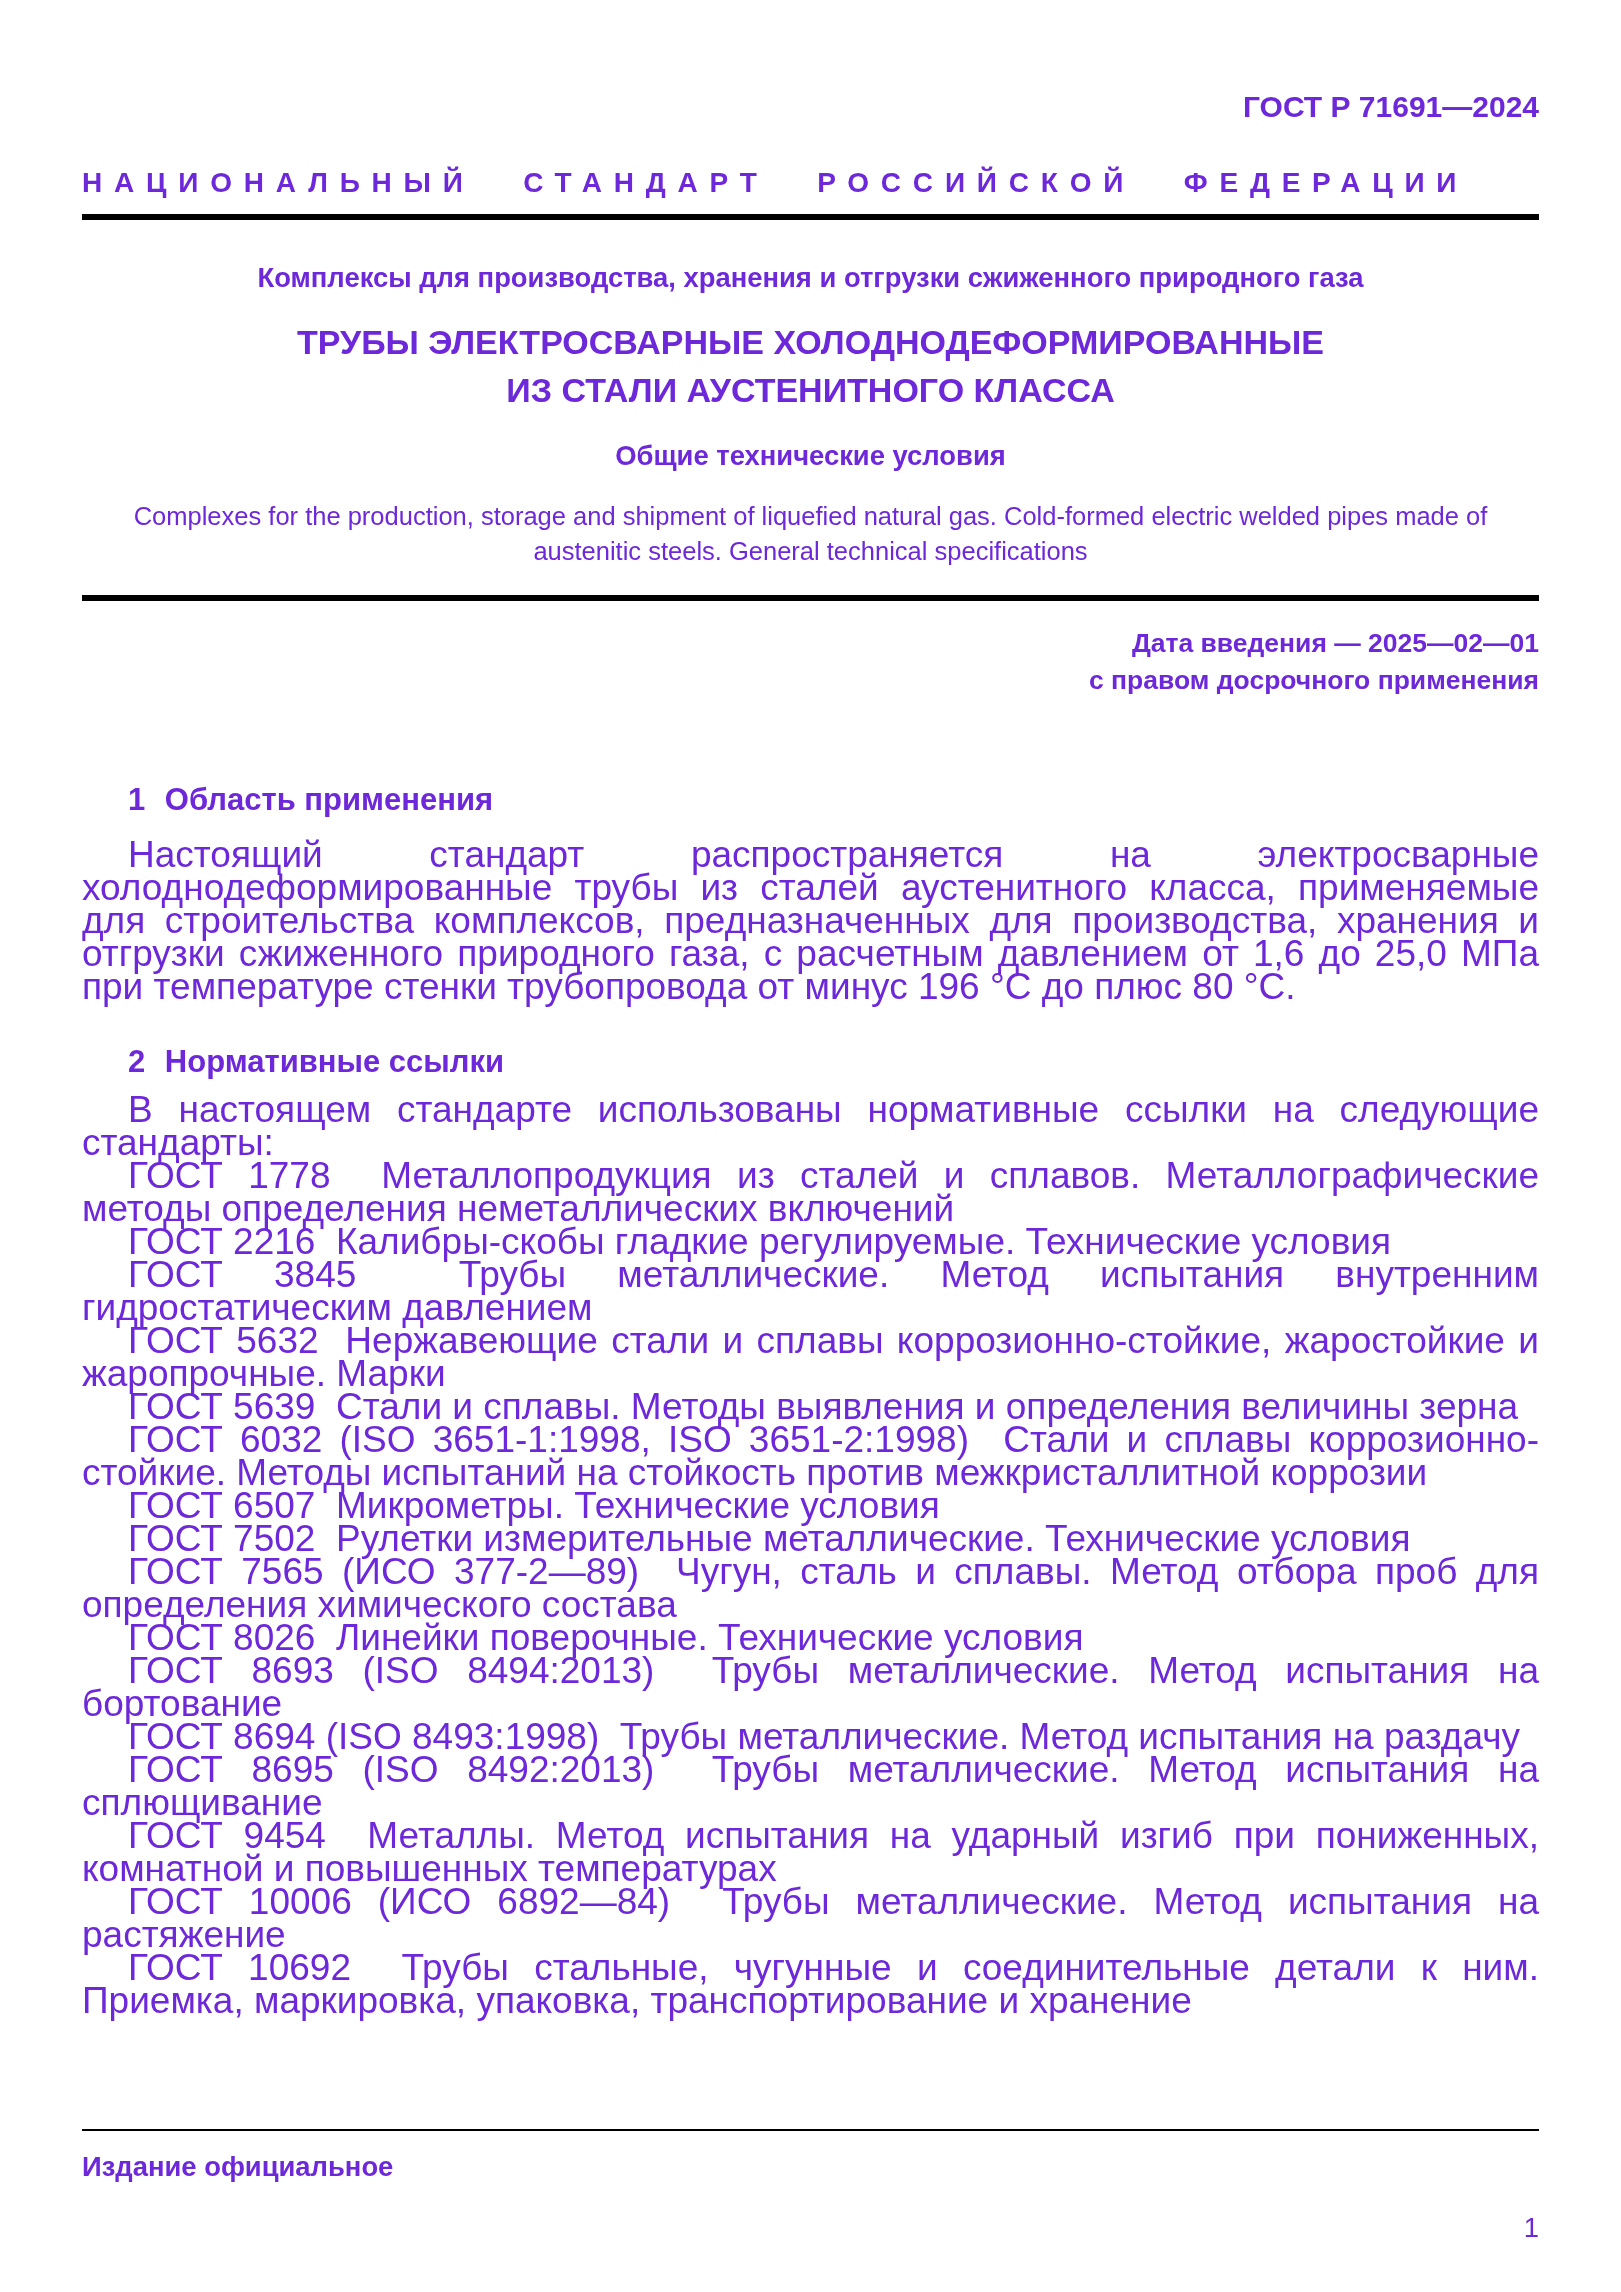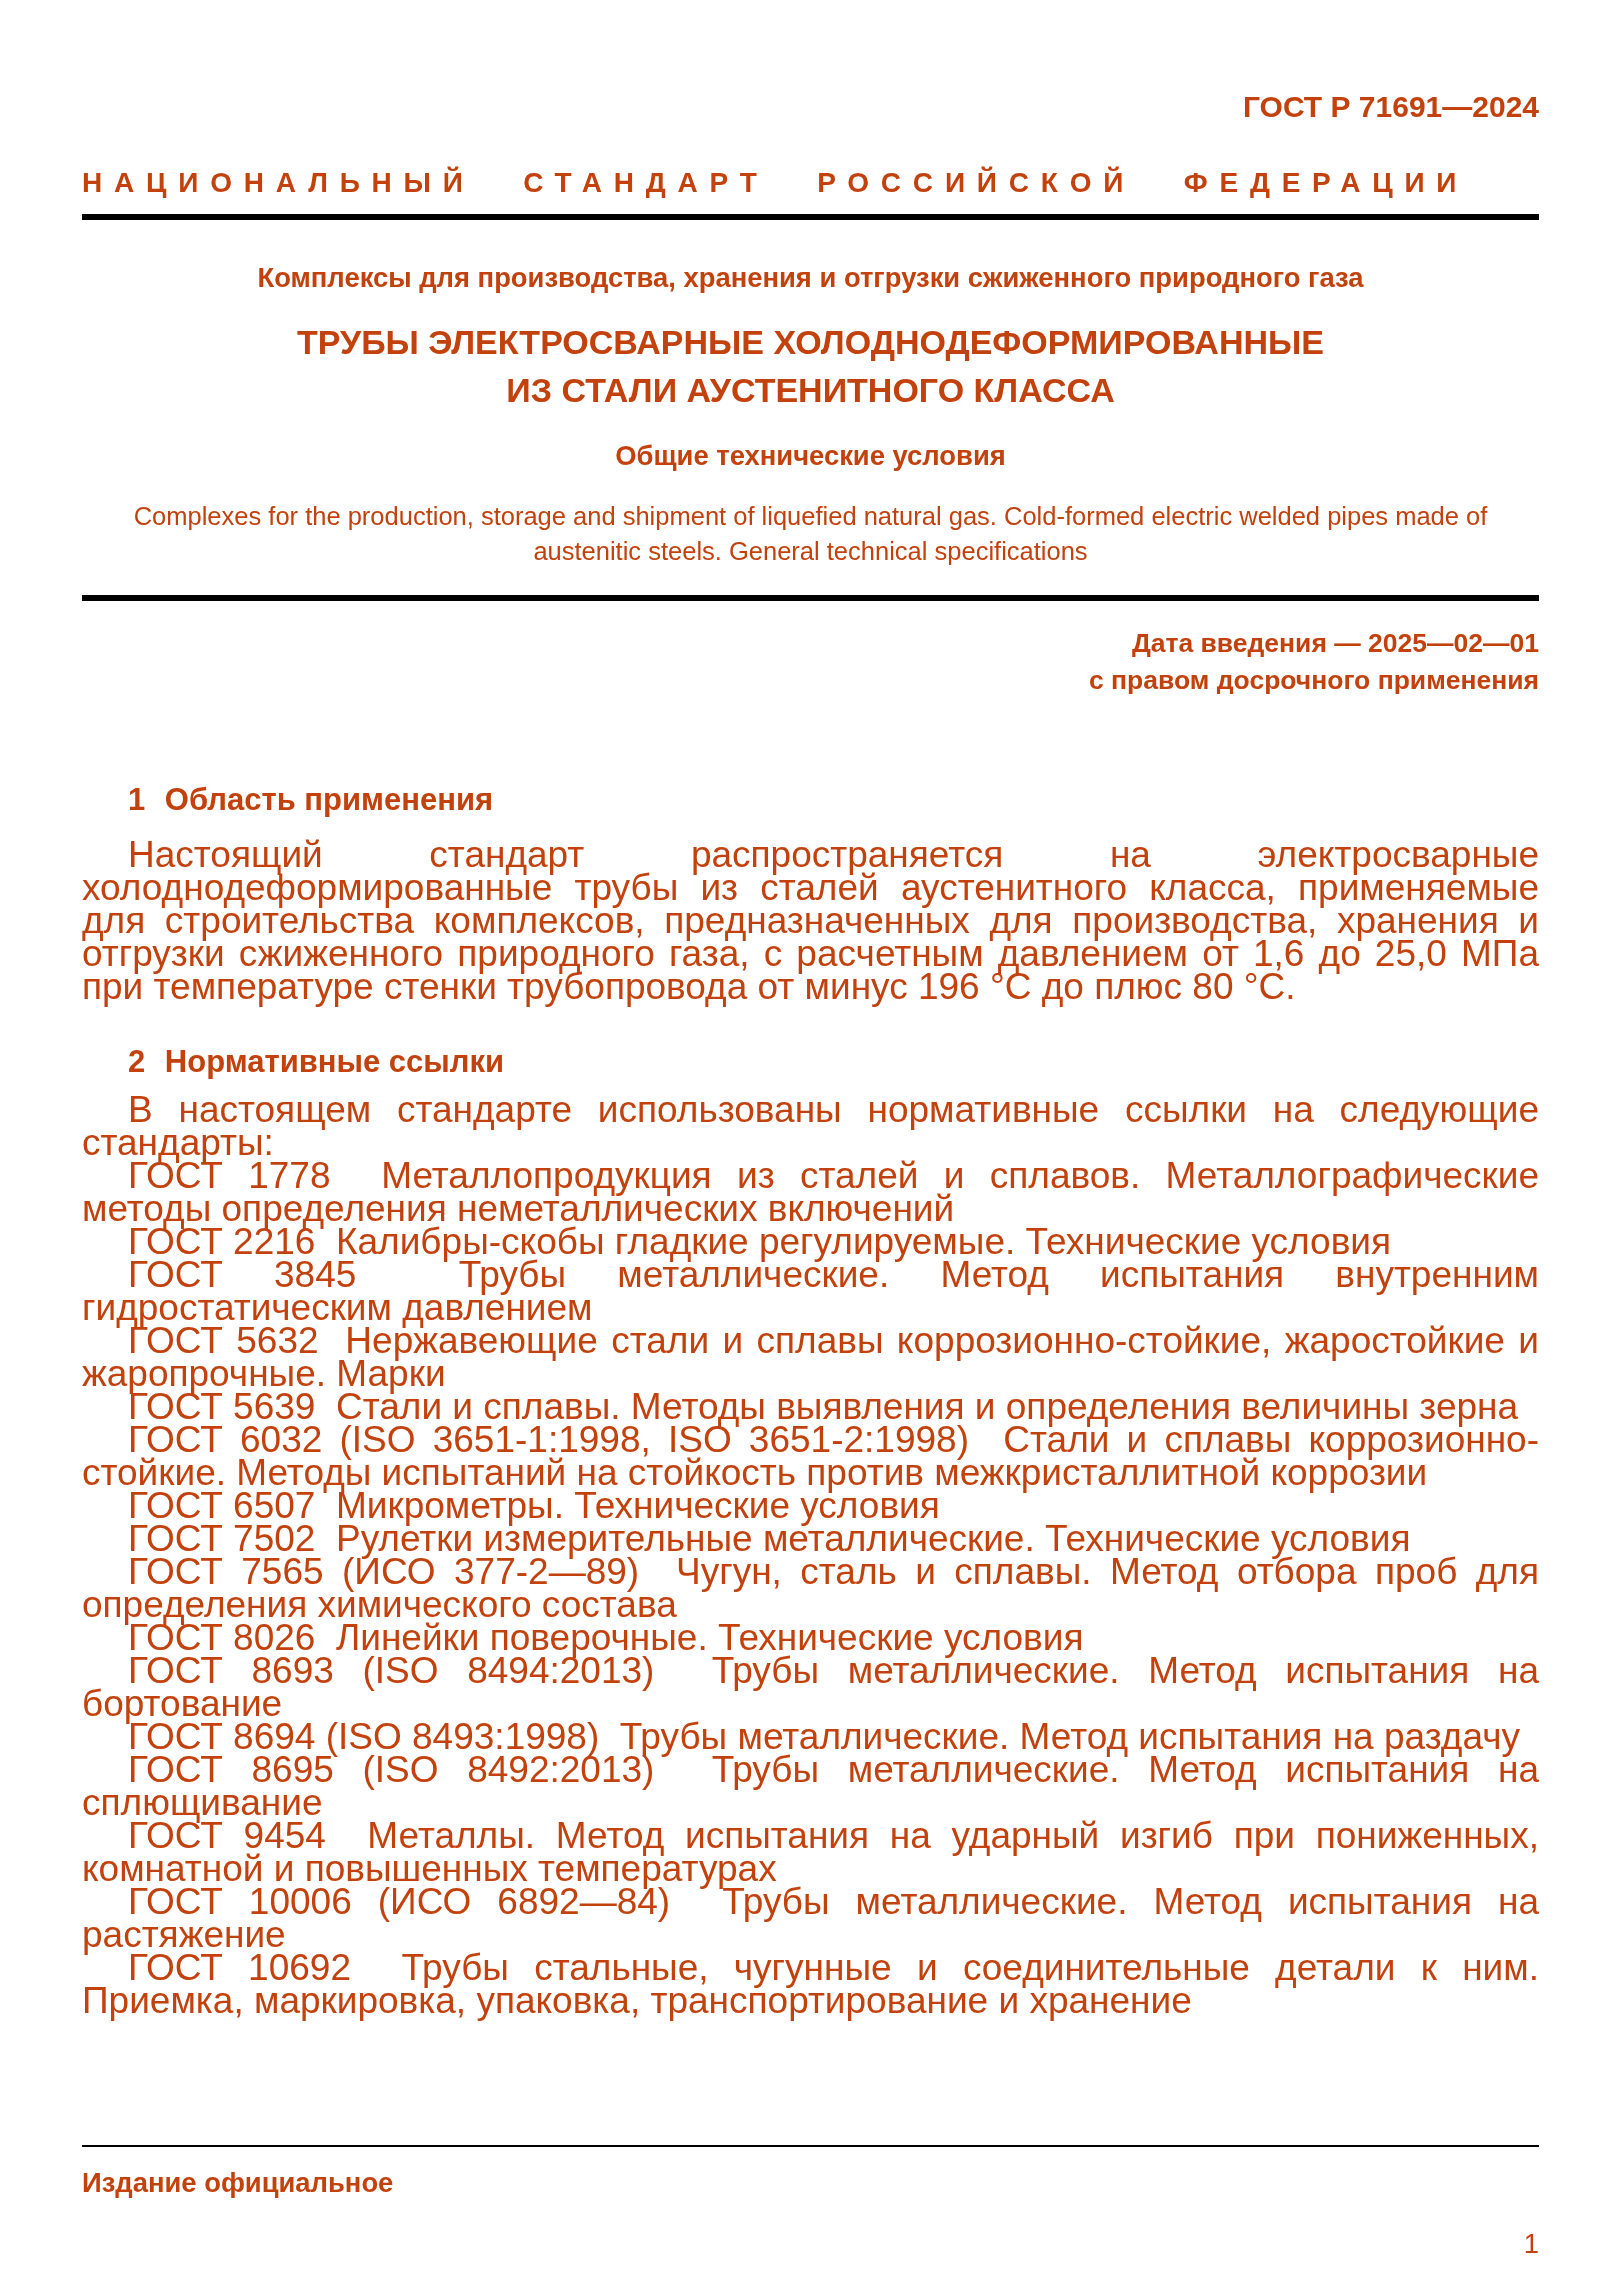--- a/index.html
+++ b/index.html
@@ -7,21 +7,21 @@
     margin: 0;
     padding: 0;
     background: #ffffff;
   }
   .page {
     position: relative;
     width: 1621px;
     height: 2293px;
     margin: 0 auto;
     background: #ffffff;
-    color: #c2410c;
+    color: #6d28d9;
     font-family: "Liberation Sans", sans-serif;
     padding: 90px 82px 0 82px;
     overflow: hidden;
   }
   .doc-number {
     text-align: right;
     font-weight: bold;
     font-size: 30px;
   }
   .standard-kind {
@@ -90,21 +90,21 @@
     line-height: 33px;
     text-align: justify;
     text-indent: 46px;
   }
   .first-para { margin-top: 19.6px; }
   .intro-para { margin-top: 13px; }
   .footer {
     position: absolute;
     left: 82px;
     right: 82px;
-    bottom: 33px;
+    bottom: 49px;
   }
   .rule-thin {
     height: 2.9px;
     background: #000000;
   }
   .edition {
     margin-top: 19.6px;
     font-weight: bold;
     font-size: 27.4px;
   }

